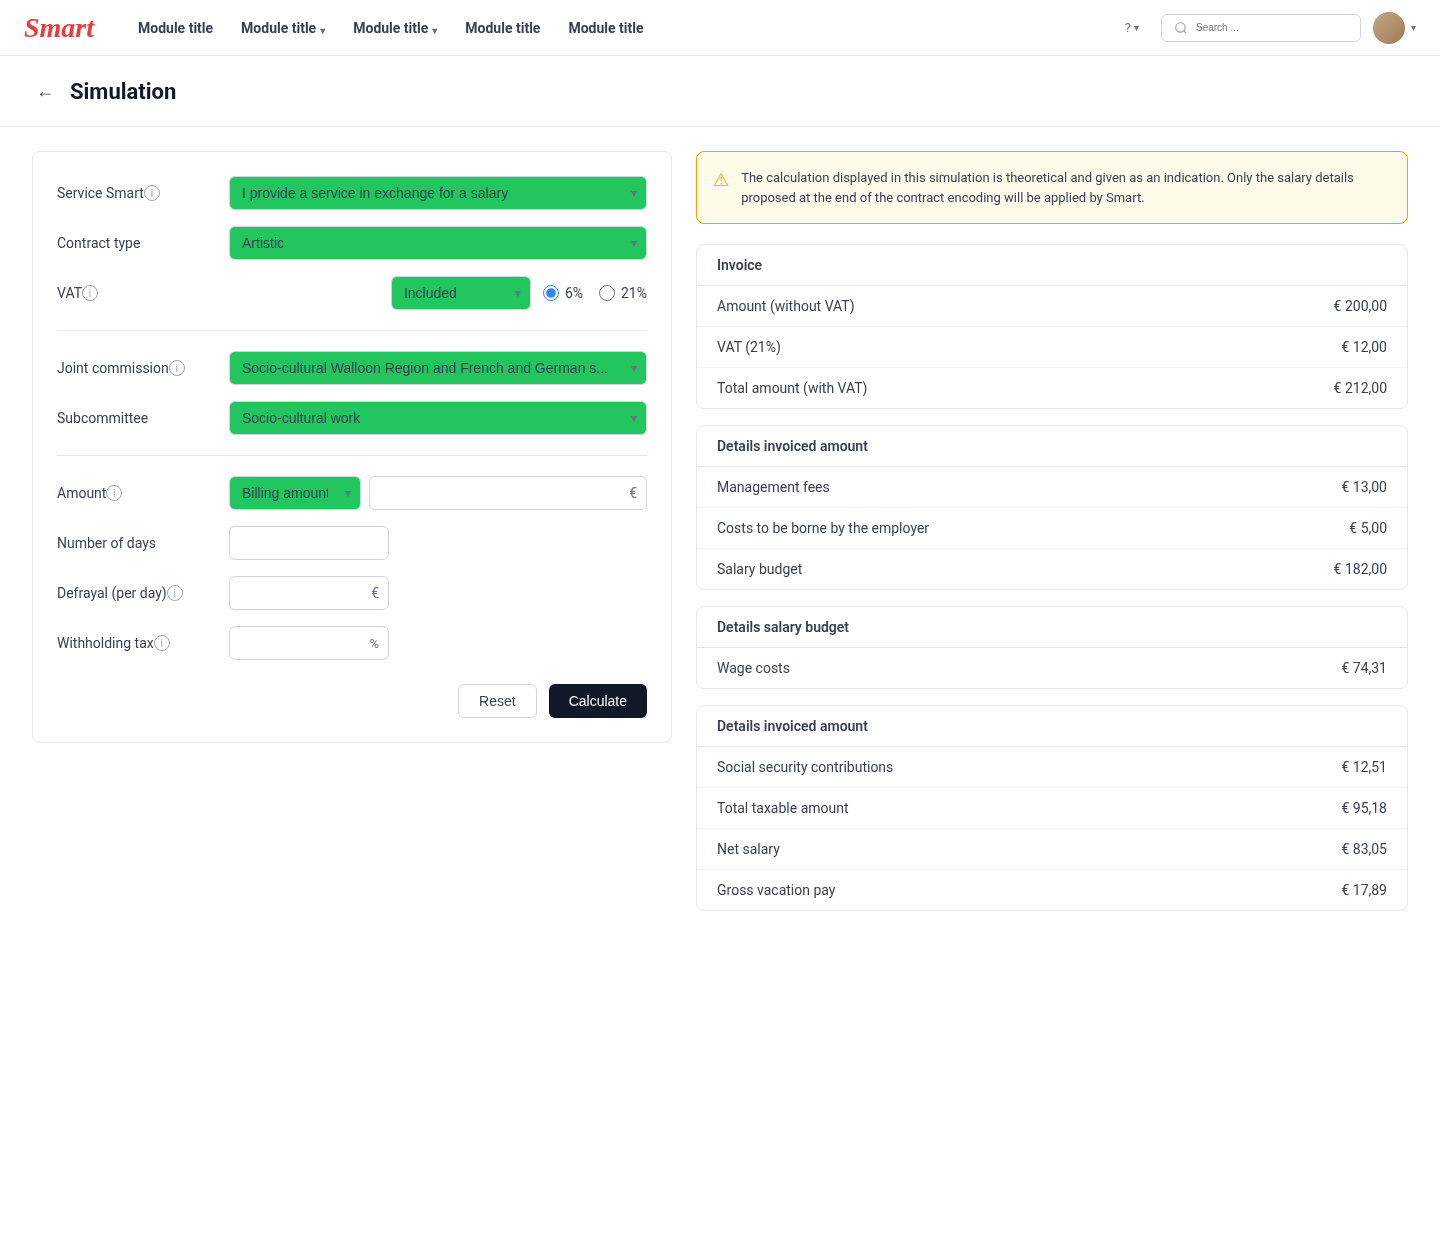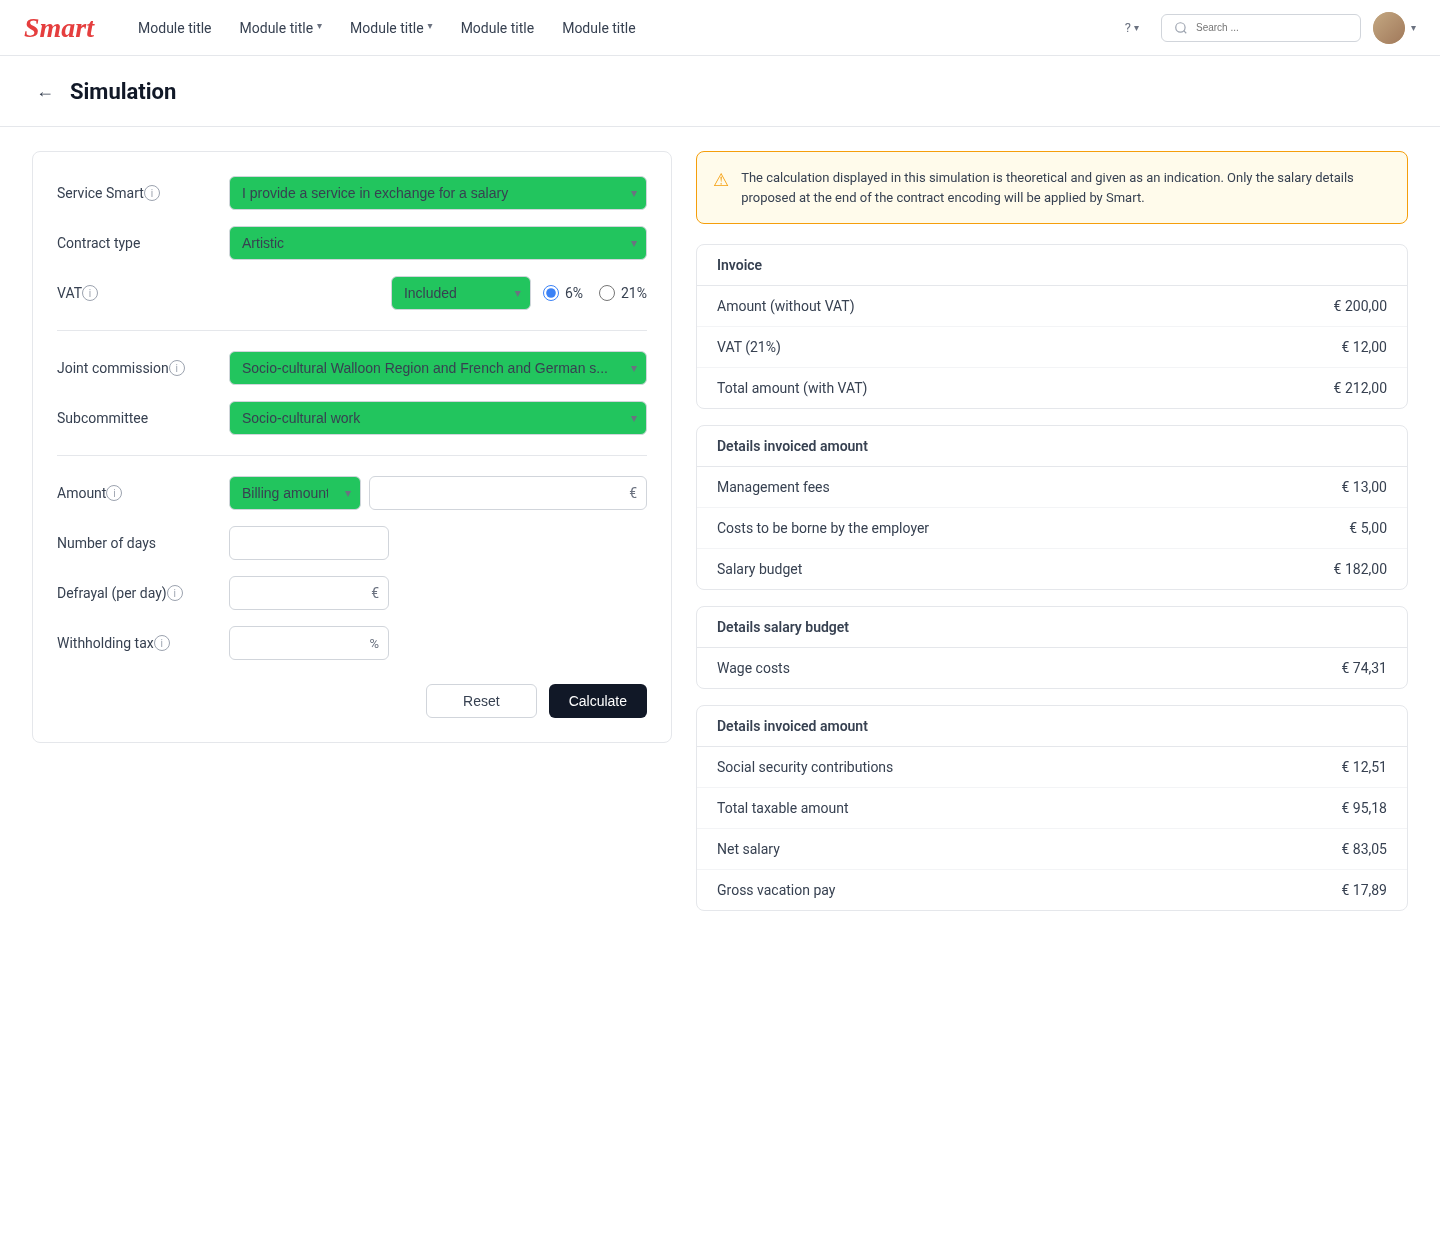--- a/index.html
+++ b/index.html
@@ -23,24 +23,25 @@
       margin-right: 8px;
       flex-shrink: 0;
     }
     .nav { display: flex; align-items: center; gap: 4px; flex: 1; }
     .nav-item {
       padding: 8px 12px;
       font-size: 14px;
       color: #374151;
       cursor: pointer;
       display: flex;
-      align-items: flex-start;
+      align-items: flex-end;
       gap: 4px;
       border-radius: 4px;
       white-space: nowrap;
+      font-weight: bold;
     }
     .nav-chevron { font-size: 10px; color: #6b7280; }
     .header-right { display: flex; align-items: center; gap: 12px; margin-left: auto; }
     .help-btn {
       display: flex; align-items: center; gap: 3px;
       padding: 6px 10px;
       border-radius: 4px;
       cursor: pointer;
       color: #6b7280;
       font-size: 13px;
@@ -212,21 +213,21 @@
       position: absolute; right: 10px; top: 50%; transform: translateY(-50%);
       color: #6b7280; font-size: 14px; pointer-events: none;
       font-size: 13px;
     }
 
     .form-actions {
       display: flex; justify-content: flex-end; gap: 12px;
       padding-top: 8px;
     }
     .btn-reset {
-      padding: 8px 36px;
+      padding: 8px 20px;
       border: 1px solid #d1d5db;
       border-radius: 6px;
       background: #fff;
       font-size: 14px;
       color: #374151;
       cursor: pointer;
     }
     .btn-calculate {
       padding: 8px 20px;
       border: none;

